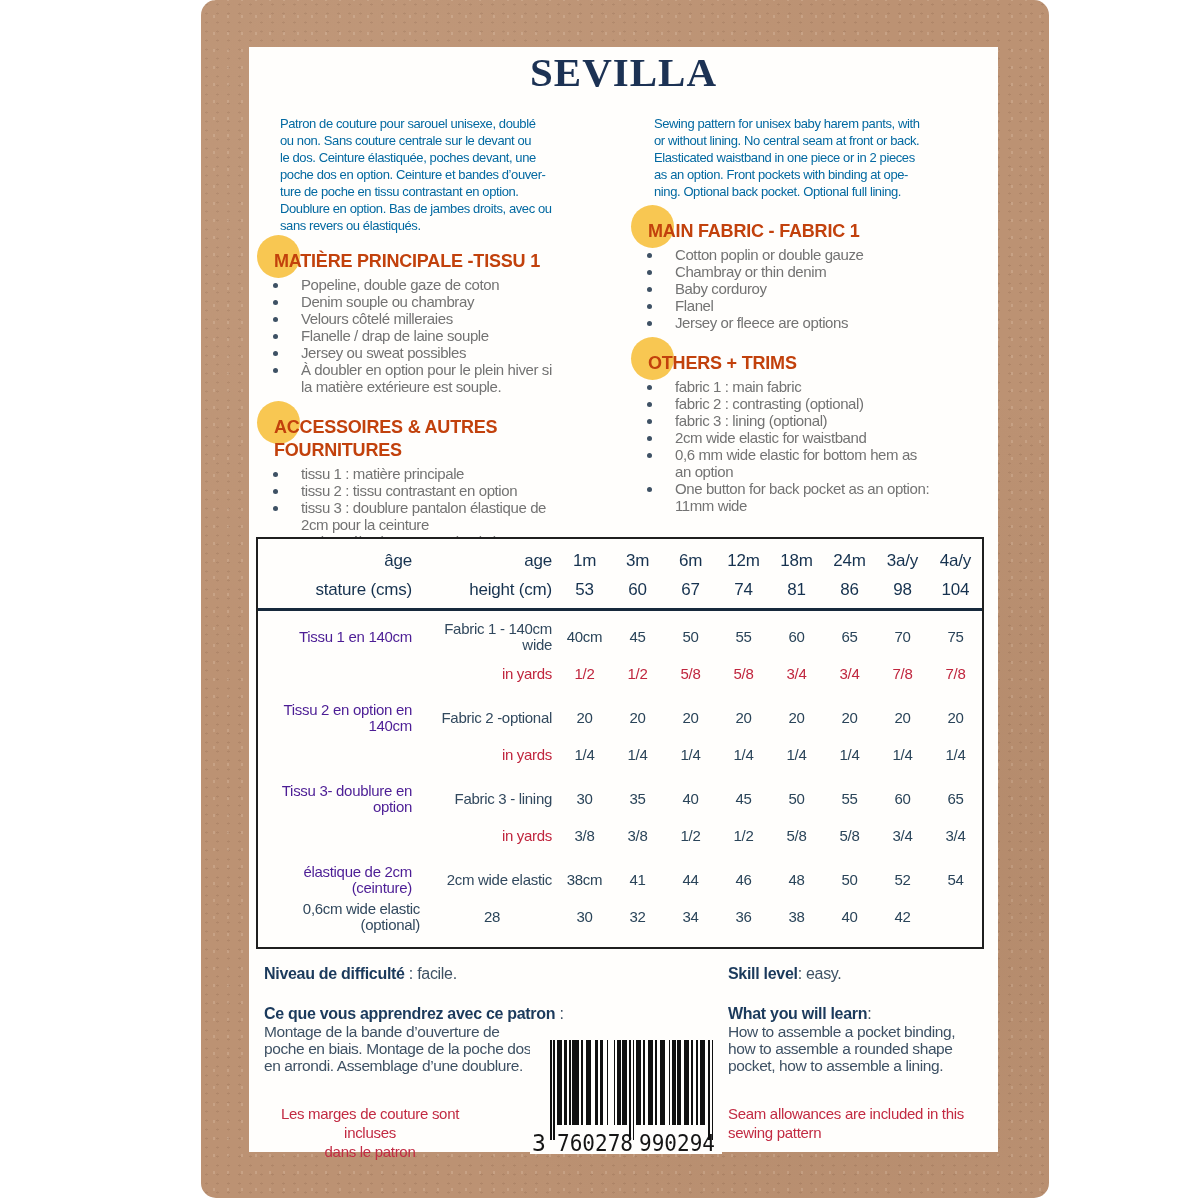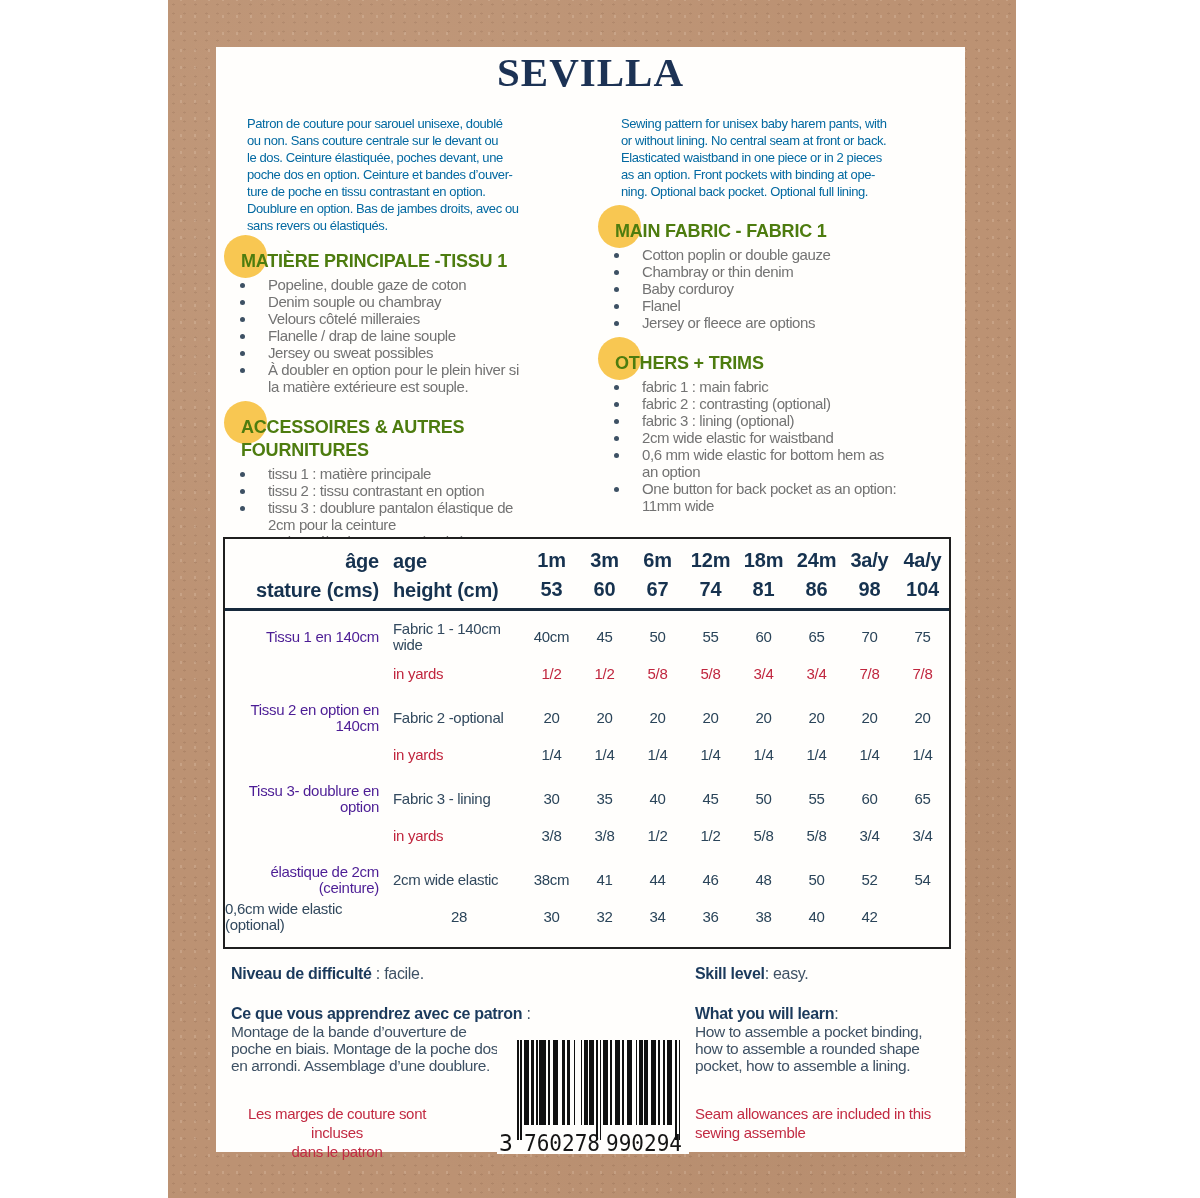--- a/index.html
+++ b/index.html
@@ -1,67 +1,68 @@
 <!DOCTYPE html>
 <html><head>
 <meta charset="utf-8">
 <style>
   html,body{margin:0;padding:0;}
   body{
     width:1200px;height:1198px;background:#ffffff;position:relative;overflow:hidden;
     font-family:"Liberation Sans", sans-serif;
   }
   .kraft{
-    position:absolute;left:168px;top:0;width:848px;height:1198px;
+    position:absolute;left:201px;top:0;width:848px;height:1198px;
     background-color:#bc9273;
     background-image:
       radial-gradient(circle at 22% 18%, rgba(255,245,230,.07), transparent 42%),
       radial-gradient(circle at 78% 72%, rgba(92,58,32,.10), transparent 46%),
       radial-gradient(rgba(99,62,38,.14) 1px, transparent 1.5px),
       radial-gradient(rgba(255,240,224,.16) 1px, transparent 1.4px);
     background-size:auto,auto,11px 9px,14px 17px;
     background-position:0 0,0 0,0 0,6px 8px;
+    border-radius:15px;
   }
   .card{position:absolute;left:48px;top:47px;width:749px;height:1105px;background:#fffefc;}
   .title{
     position:absolute;top:2px;left:0;right:0;margin:0;text-align:center;
     font-family:"Liberation Serif", serif;font-weight:700;font-size:41px;line-height:46px;
     color:#1c3254;letter-spacing:1px;
   }
   .cols{position:absolute;top:52px;left:15px;width:720px;display:flex;gap:12px;}
   .col-fr{width:362px;}
   .col-en{width:346px;}
   .intro{
     margin:16px;white-space:pre-line;font-size:13px;line-height:17px;letter-spacing:-0.4px;
     color:#0369a1;
   }
   .section{margin-top:21px;}
   .sec-first-fr{margin-top:4px;}
   .sec-first-en{margin-top:20px;}
-  h2.sec{position:relative;margin:0 0 3px;padding-left:10px;font-size:18px;line-height:23px;color:#4d7c0f;letter-spacing:-0.2px;}
+  h2.sec{position:relative;margin:0 0 3px;padding-left:10px;font-size:18px;line-height:23px;color:#c2410c;letter-spacing:-0.2px;}
   .circ{position:absolute;left:-7px;top:-15px;width:43px;height:43px;border-radius:50%;background:#f8c752;}
   .sec-t{position:relative;z-index:1;}
   ul.blist{list-style:none;margin:0;padding:0;}
   ul.blist li{
     position:relative;padding-left:37px;font-size:15px;line-height:17px;letter-spacing:-0.4px;
     color:#737373;white-space:pre-line;
   }
   ul.blist li::before{content:"";position:absolute;left:9px;top:6.5px;width:5px;height:5px;border-radius:50%;background:#3e5164;}
   
   .size-table{
     position:absolute;left:7px;top:490px;width:728px;box-sizing:border-box;
     border:2px solid #1f1f1f;padding:7px 0 12px;background:#fffefc;
   }
   .trow{display:grid;grid-template-columns:168px 132px repeat(8,1fr);align-items:center;}
-  .hrow{font-weight:700;font-size:20px;min-height:29px;color:#16324f;letter-spacing:-0.2px;}
+  .hrow{font-weight:400;font-size:17px;min-height:29px;color:#16324f;letter-spacing:-0.2px;}
   .hrule{border-top:3px solid #17293c;margin-top:4px;}
   .brow{font-size:15px;min-height:37px;color:#2a4459;letter-spacing:-0.3px;}
   #tbody .brow:nth-child(odd){margin-top:7px;}
   .cell-fr{text-align:right;padding-right:14px;white-space:pre-line;line-height:16px;color:#4c1d95;}
-  .cell-en{padding-right:6px;white-space:pre-line;line-height:16px;color:#32495e;}
+  .cell-en{text-align:right;padding-right:6px;white-space:pre-line;line-height:16px;color:#32495e;}
   .hrow .cell-fr,.hrow .cell-en{color:#16324f;}
   .cell-v{text-align:center;}
   .red{color:#c0263e !important;}
   
   .bottom{position:absolute;left:0;right:0;top:918px;height:187px;}
   .b-fr{position:absolute;left:15px;top:0;width:312px;}
   .b-en{position:absolute;left:479px;top:0;width:258px;}
   .lvl{margin:0;font-size:16px;line-height:18px;color:#3e5164;letter-spacing:-0.3px;}
   .lvl b,.learn b{color:#1b3a5c;text-align:center;}
   .learn{margin:22px 0 0;font-size:16px;line-height:18px;color:#3e5164;letter-spacing:-0.3px;}
@@ -324,18 +325,18 @@
             <rect x="181.67999999999992" y="0" width="1.72" height="100" fill="#101010"></rect>
           </svg>
       </div>
       <div class="b-en">
         <p class="lvl"><b>Skill level</b><span>: easy.</span></p>
         <p class="learn"><b>What you will learn</b><span>:</span></p>
         <p class="learn-text">How to assemble a pocket binding,
 how to assemble a rounded shape
 pocket, how to assemble a lining.</p>
         <p class="note note-en">Seam allowances are included in this
-sewing assemble</p>
+sewing pattern</p>
       </div>
     </div>
 
   </div>
 </div>
 
 </body></html>

